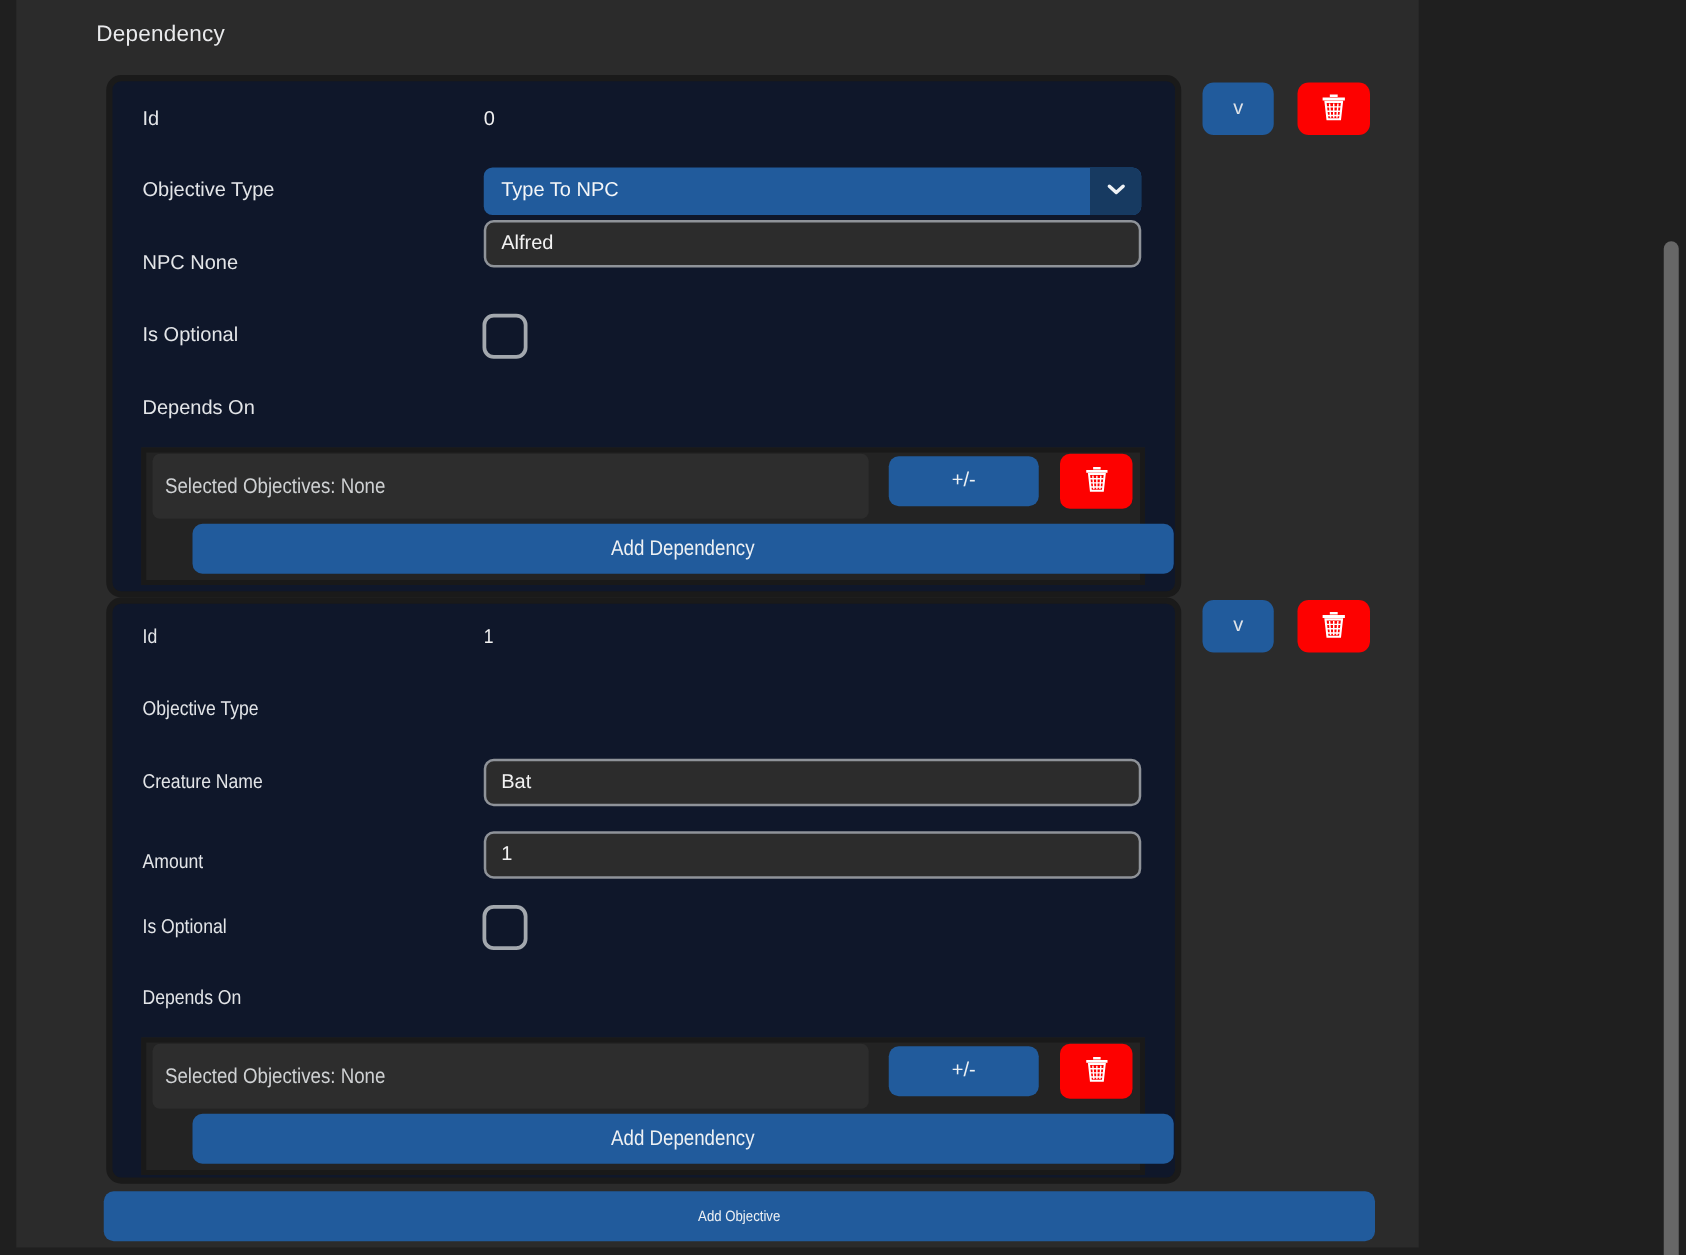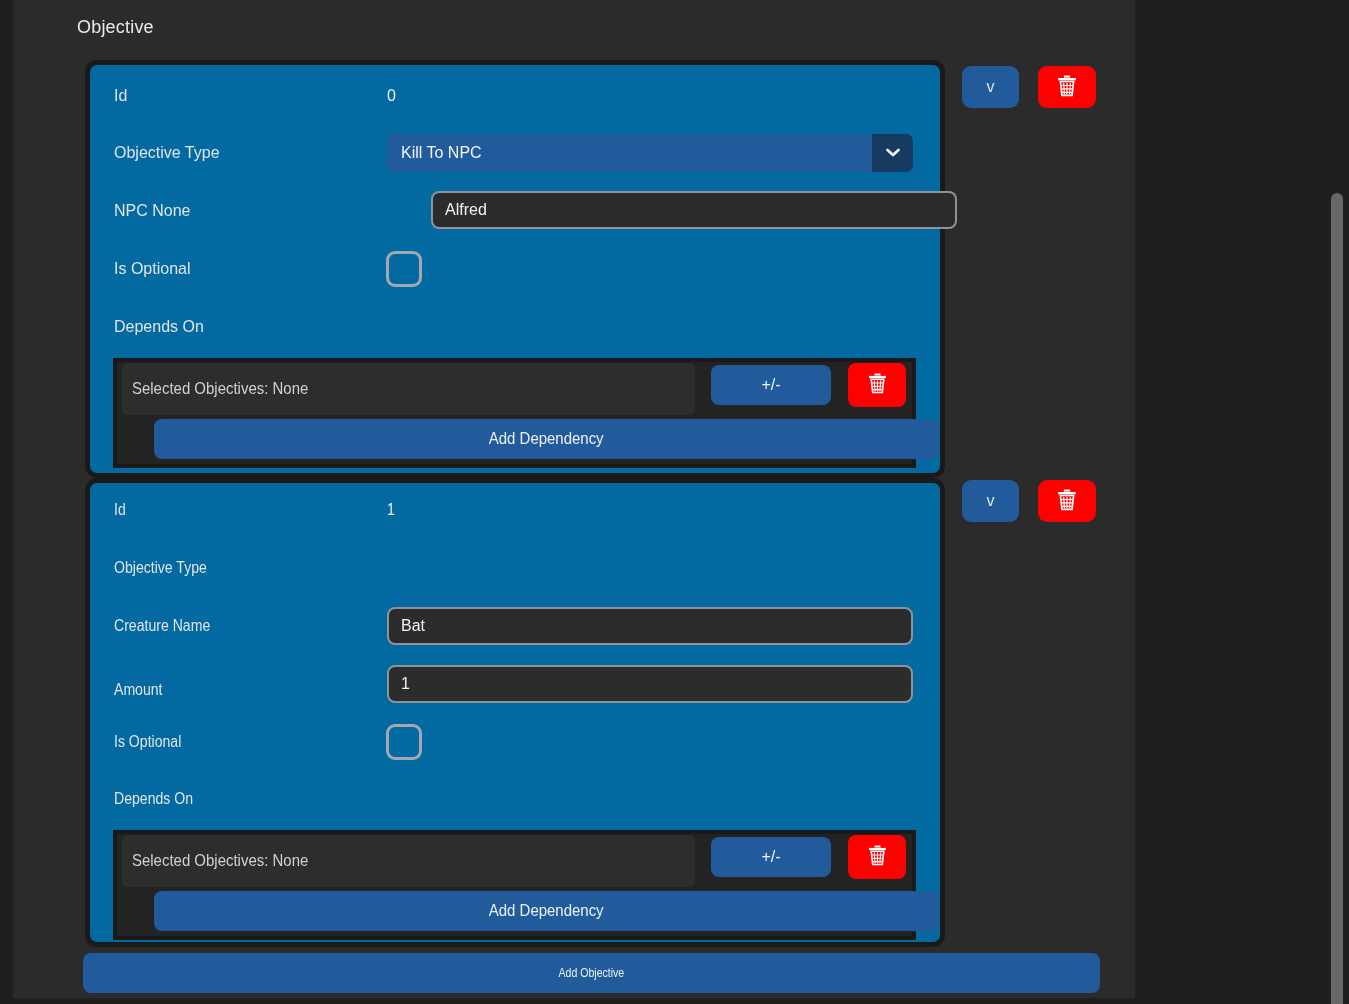--- a/index.html
+++ b/index.html
@@ -14,21 +14,21 @@
   .container {
     position:absolute; left:13px; top:0; width:1122px; height:998px;
     background:#2b2b2b;
   }
   .page-title {
     position:absolute; left:64px; top:17px;
     font-size:18px; color:#e9eaec; letter-spacing:.2px;
   }
   .card {
     position:absolute; left:72px; width:860px;
-    background:#0369a1; border:5px solid #1a1a1a; border-radius:12px;
+    background:#0f172a; border:5px solid #1a1a1a; border-radius:12px;
   }
   .card1 { top:60px; height:418px; }
   .card2 { top:478px; height:469px; }
   .lbl { position:absolute; left:24px; height:38px; display:flex; align-items:center;
          font-size:16px; color:#e3e5e8; white-space:nowrap; }
   .val { position:absolute; left:297px; height:38px; display:flex; align-items:center;
          font-size:16px; color:#f2f2f2; }
   .cn  { display:inline-block; transform:scaleX(.88); transform-origin:0 50%; }
   .cnc { display:inline-block; transform:scaleX(.88); transform-origin:50% 50%; }
 
@@ -88,40 +88,40 @@
   .scroll-thumb {
     position:absolute; left:1331px; top:193px; width:12px; height:811px;
     background:#676767; border-radius:6px 6px 0 0; cursor:grab;
   }
 </style>
 </head>
 <body>
 
 <div class="container">
 
-  <div class="page-title">Objective</div>
+  <div class="page-title">Dependency</div>
 
   <div class="card card1">
     <span class="lbl" style="top:12px">Id</span>
     <span class="val" style="top:12px">0</span>
 
     <span class="lbl" style="top:69px">Objective Type</span>
     <div class="dropdown" style="top:69px">
-      <span class="dd-text">Kill To NPC</span>
+      <span class="dd-text">Type To NPC</span>
       <span class="dd-cap">
         <span>
           <svg width="16" height="10" viewBox="0 0 16 10">
               <path d="M2.5 2l5.5 5 5.5-5" stroke="#eef2f6" stroke-width="2.8" fill="none" stroke-linecap="round" stroke-linejoin="round"></path>
             </svg>
         </span>
       </span>
     </div>
 
     <span class="lbl" style="top:127px">NPC None</span>
-    <input class="text-input" style="top: 126px; margin-left: 44px;" value="Alfred">
+    <input class="text-input" style="top: 111px;" value="Alfred">
 
     <span class="lbl" style="top:185px">Is Optional</span>
     <div class="checkbox" style="top:186px"></div>
 
     <span class="lbl" style="top:243px">Depends On</span>
 
     <div class="subpanel" style="top:293px">
       <div class="sel-field">
         <span class="cn">Selected Objectives: None</span>
       </div>

